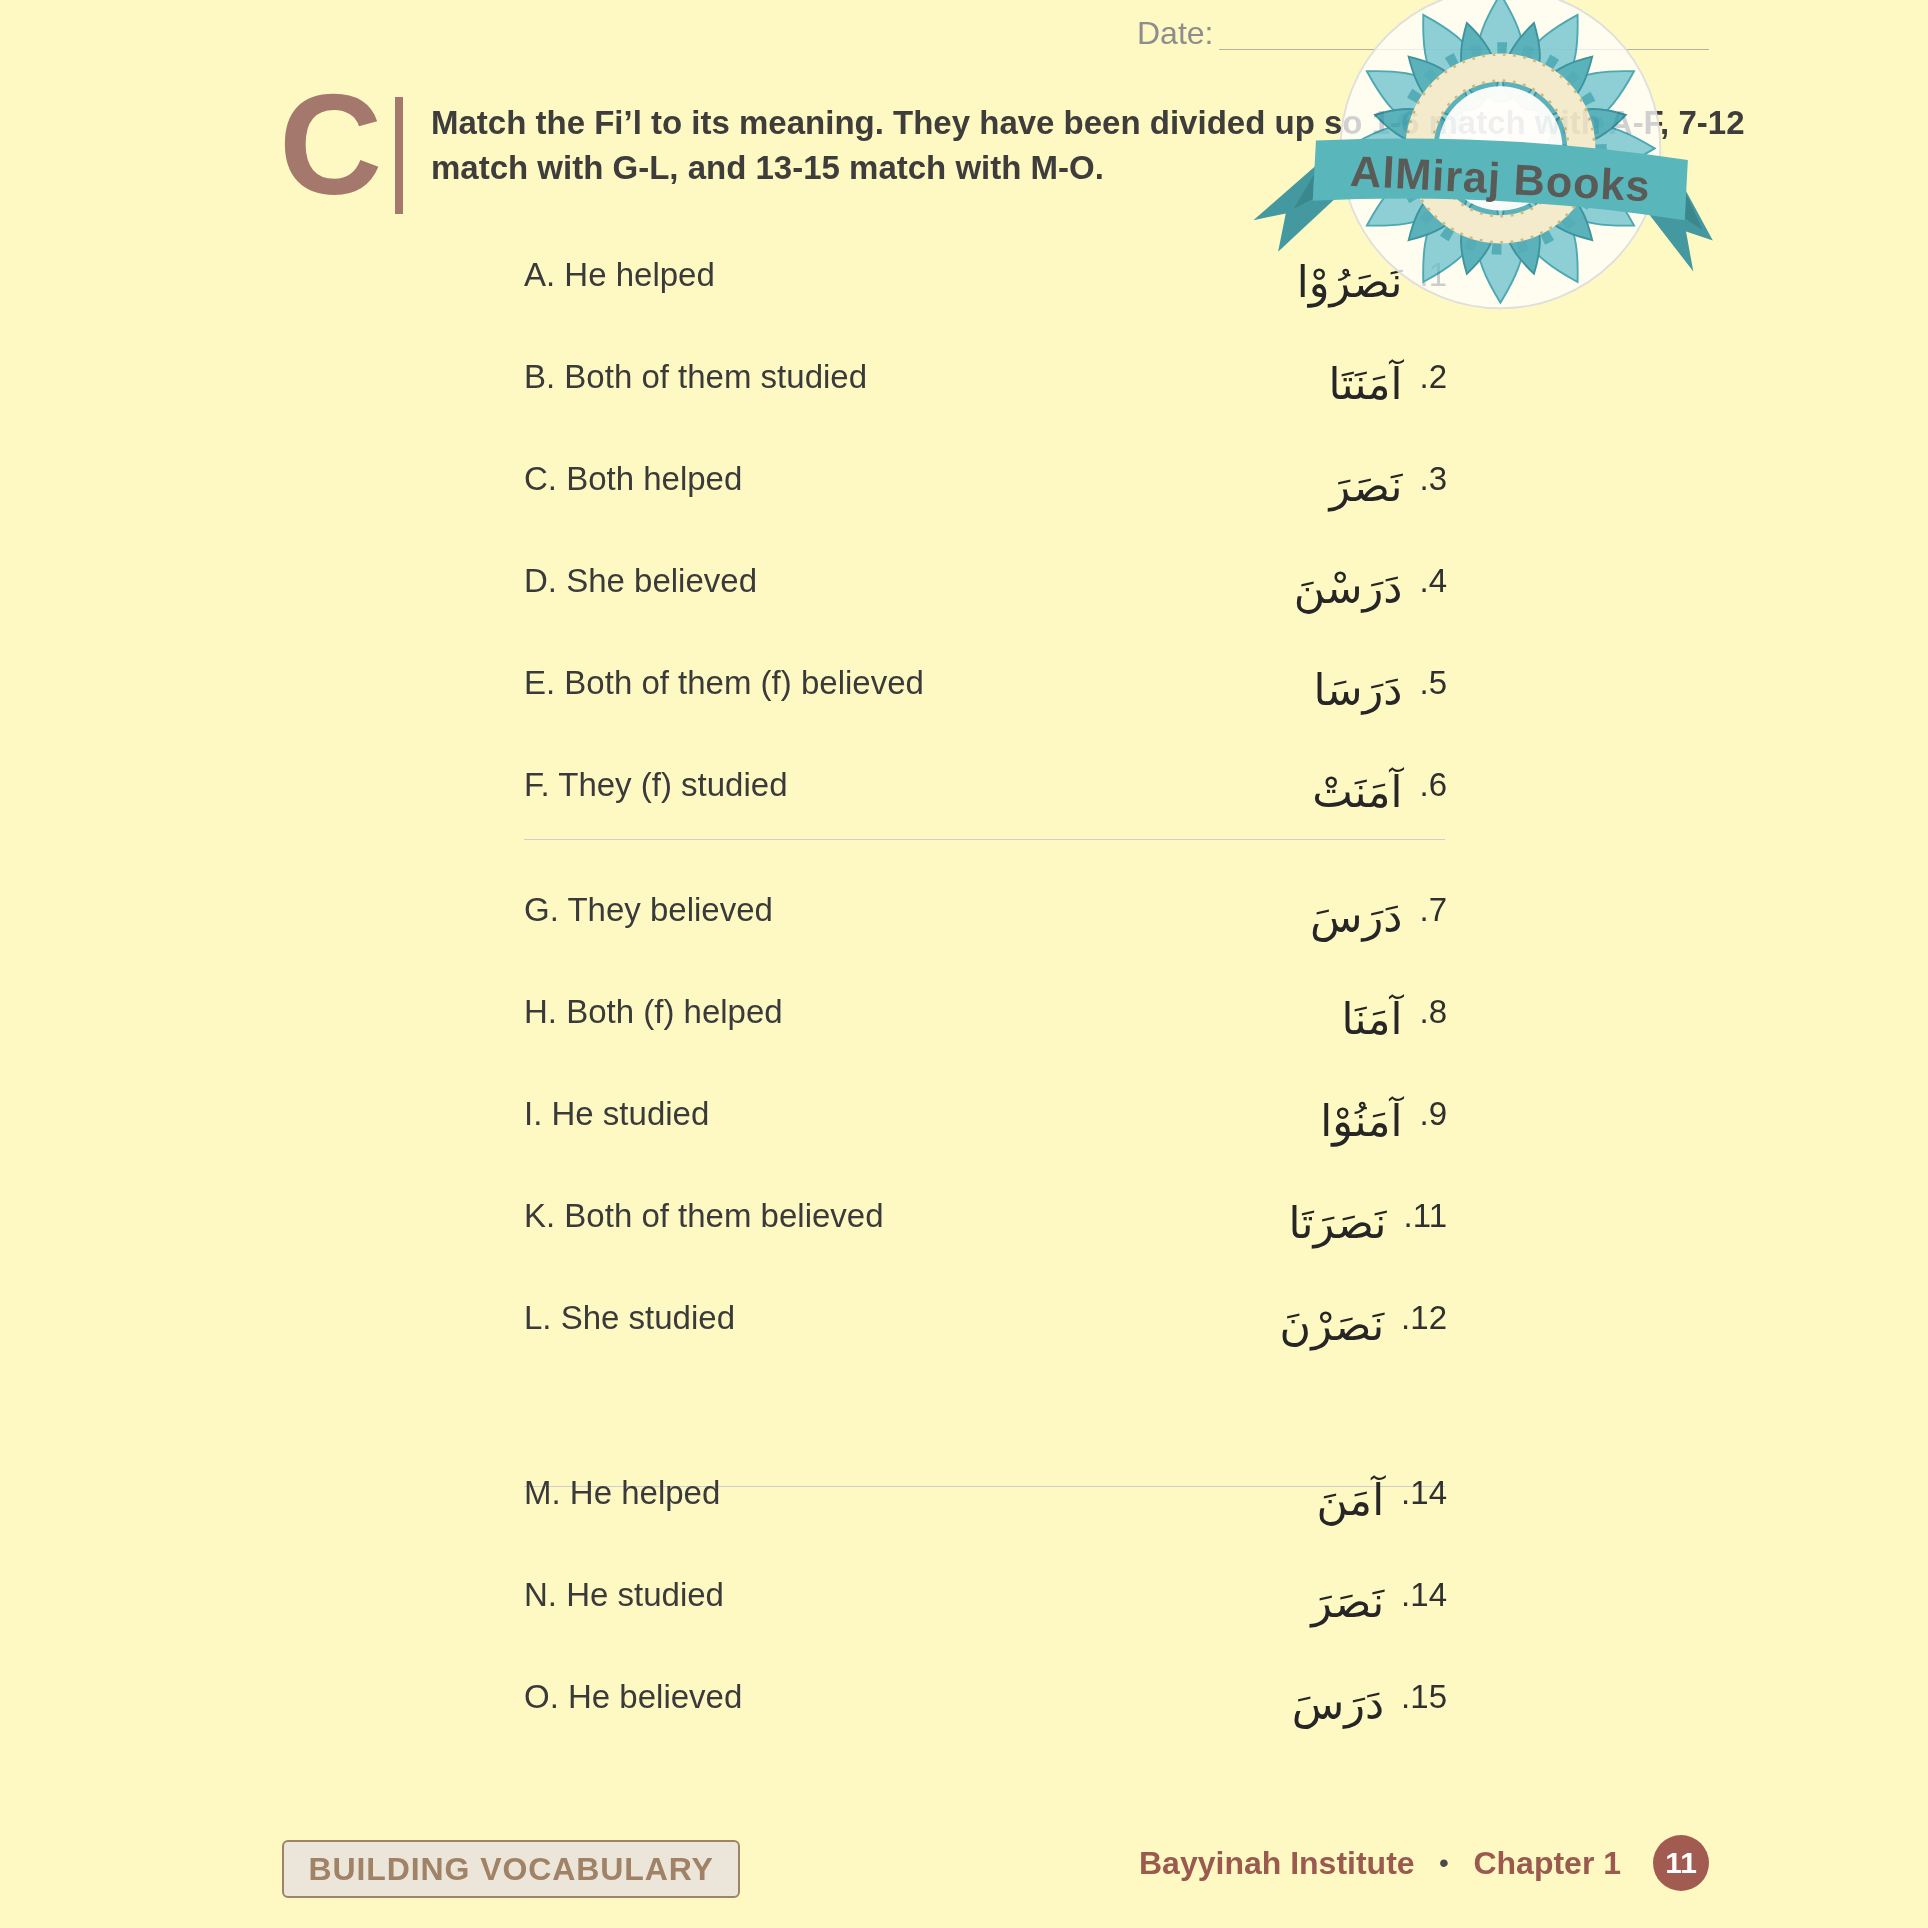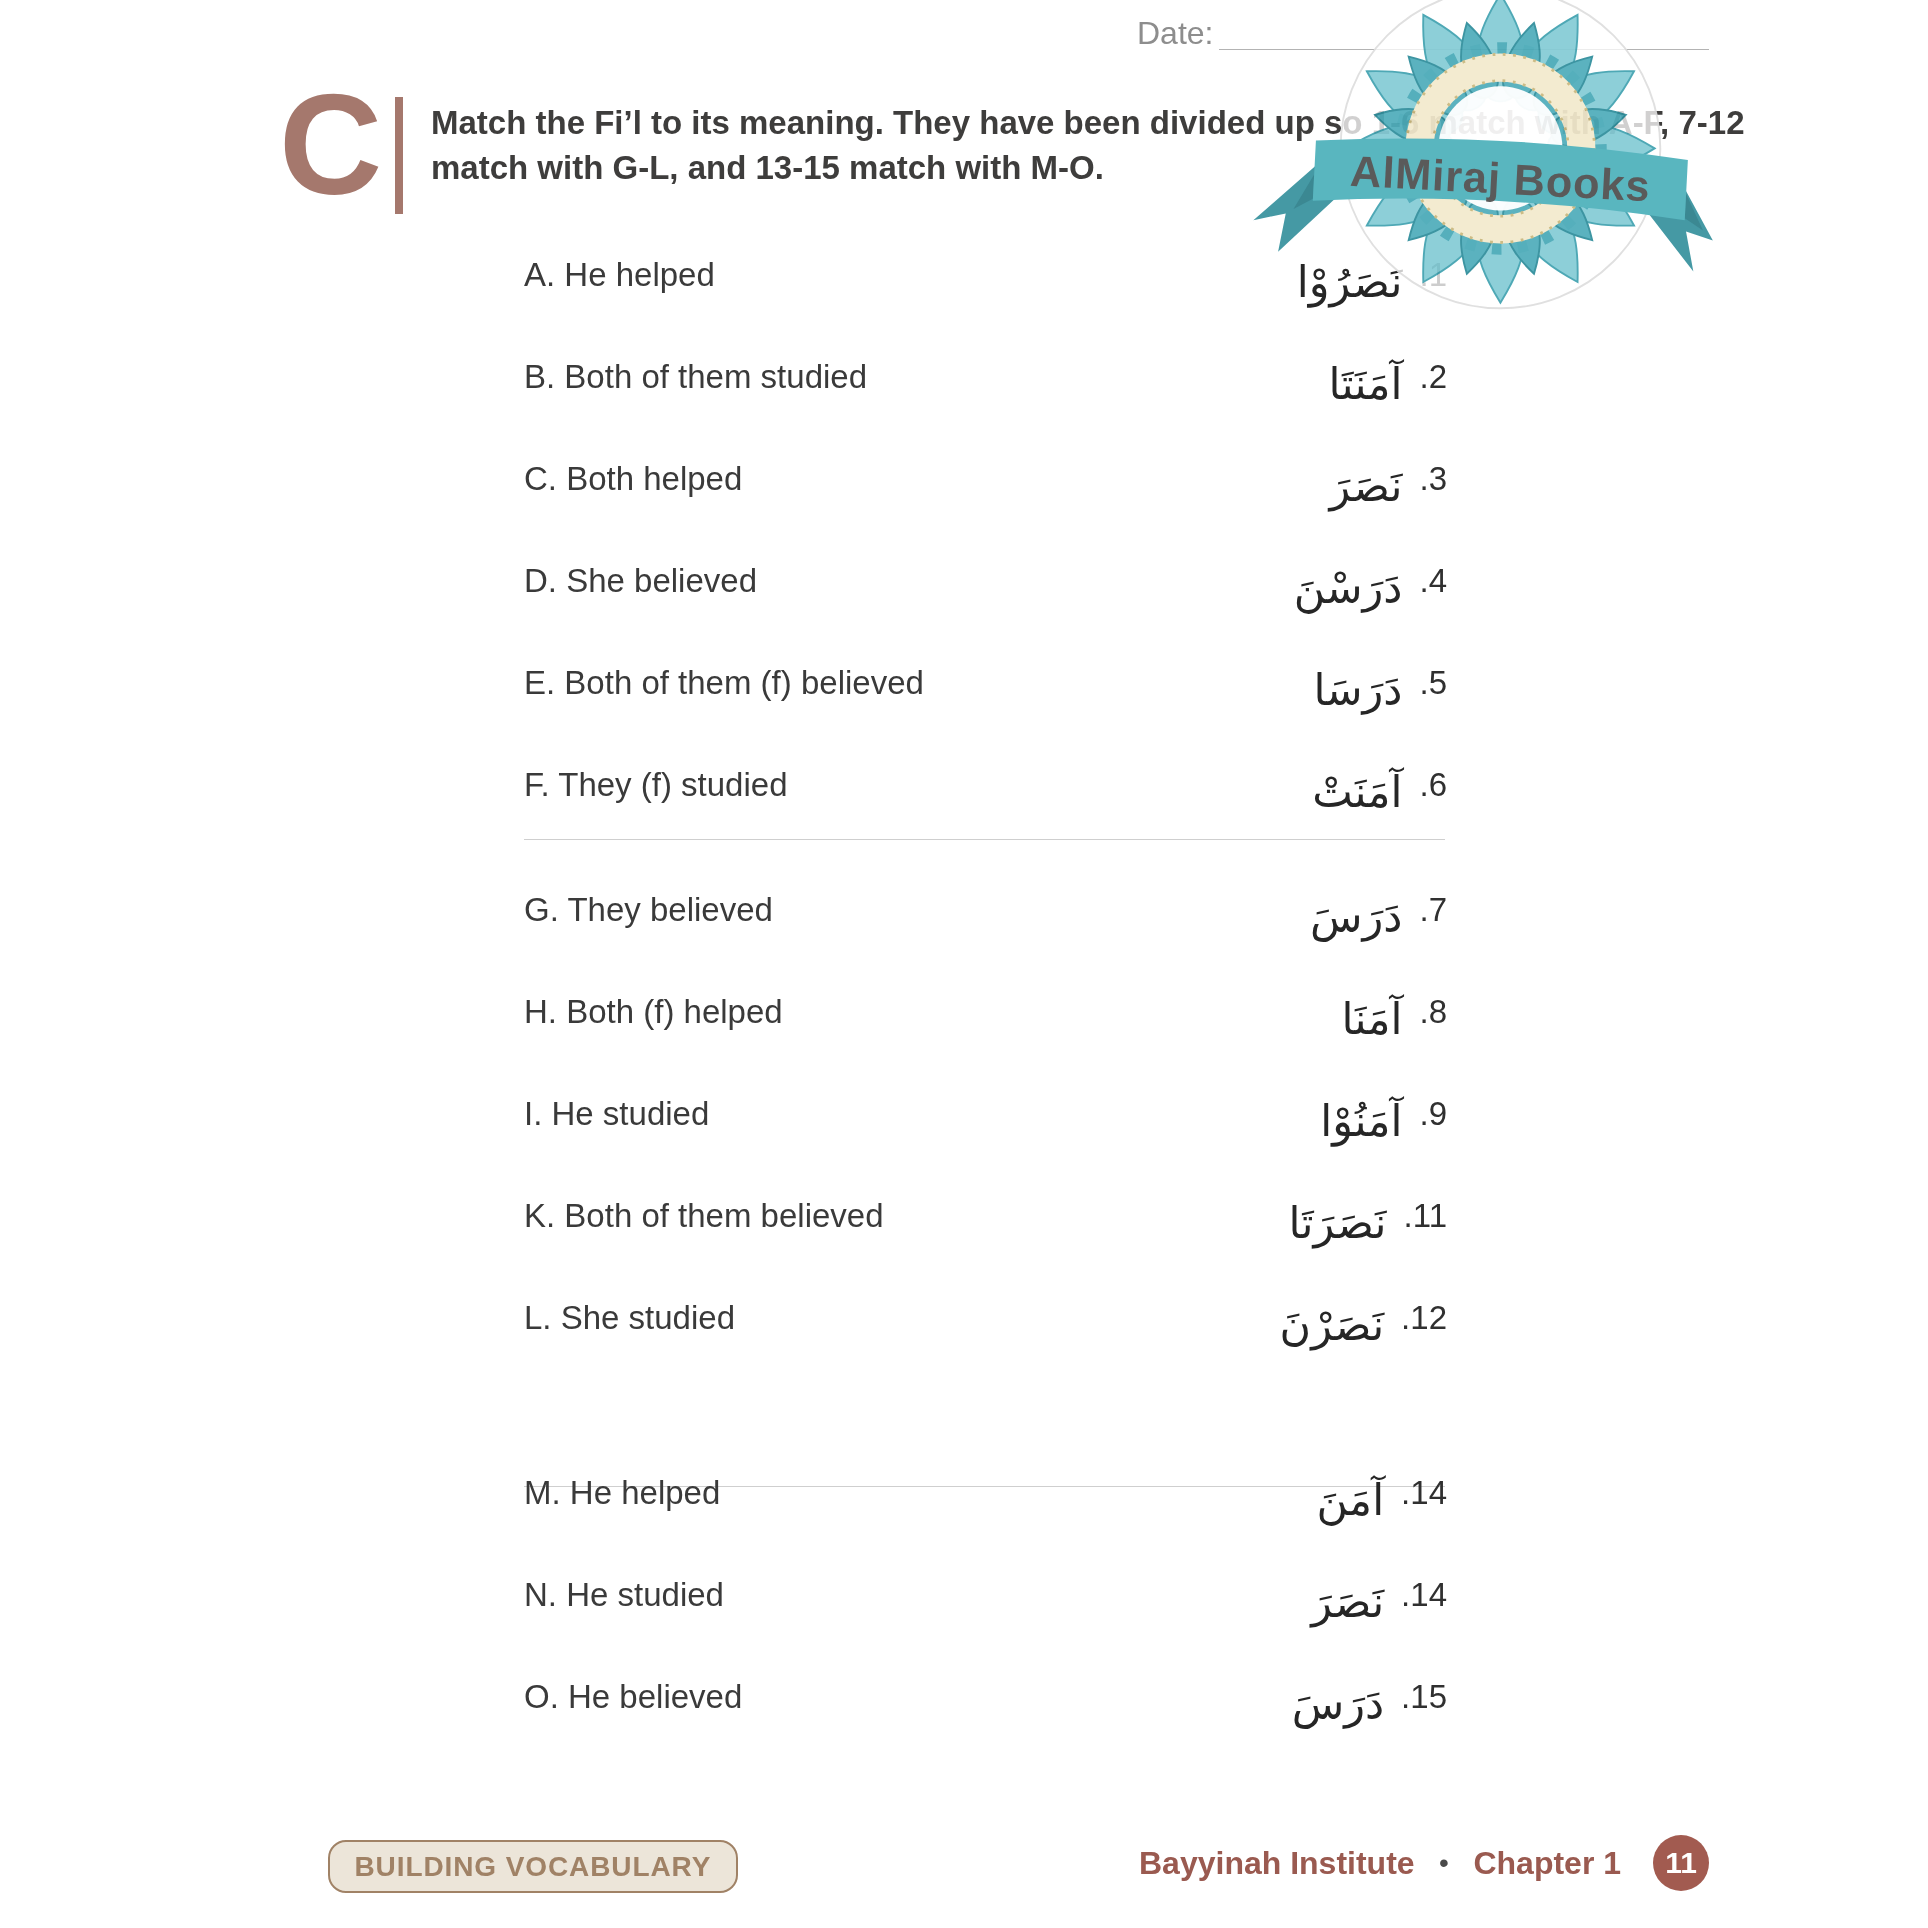--- a/index.html
+++ b/index.html
@@ -1,18 +1,18 @@
 <!DOCTYPE html>
 <html style="font-size:15px"><head>
 <meta charset="utf-8">
 <style>
   html,body{margin:0;padding:0;background:#e8e8e8;}
   .page{
     position:relative;width:1928px;height:1928px;margin:0 auto;
-    background:#ffffff;overflow:hidden;
+    background:#fef9c3;overflow:hidden;
     font-family:"Liberation Sans",sans-serif;color:#3d3d3d;
   }
   
   .date-label{
     position:absolute;left:1137px;top:15px;
     font-size:32px;color:#8d8d8d;font-weight:400;
   }
   .date-line{
     position:absolute;left:1219px;top:49px;width:490px;height:0;
     border-top:1.9px solid #9a9a9a;opacity:.75;
@@ -51,24 +51,23 @@
   }
   .divider{
     position:absolute;left:524px;width:921px;height:0;
     border-top:1.9px solid #cfcfcf;
   }
   .divider-1{top:839px;}
   .divider-2{top:1486px;}
   
   .badge{
     position:absolute;left:282px;top:1840px;
-    padding:8.5px 24.5px;border:2.8px solid #a08266;border-radius:18px;
-    background:#ece5d9;color:#a08266;font-size:28px;font-weight:bold;
+    padding:8.5px 24.5px;border:2.8px solid #a08266;border-radius:6px;
+    background:#ece5d9;color:#a08266;font-size:32px;font-weight:bold;
     letter-spacing:0.9px;
-    margin-left:46px;
   }
   .footer-right{
     position:absolute;left:1139px;top:1834px;height:58px;
     display:flex;align-items:center;
   }
   .footer-right .inst,.footer-right .chap{
     font-size:32px;font-weight:bold;color:#9a5a50;
   }
   .footer-right .dot{font-size:28px;color:#4a4a4a;margin:0 24.5px;}
   .page-circle{

